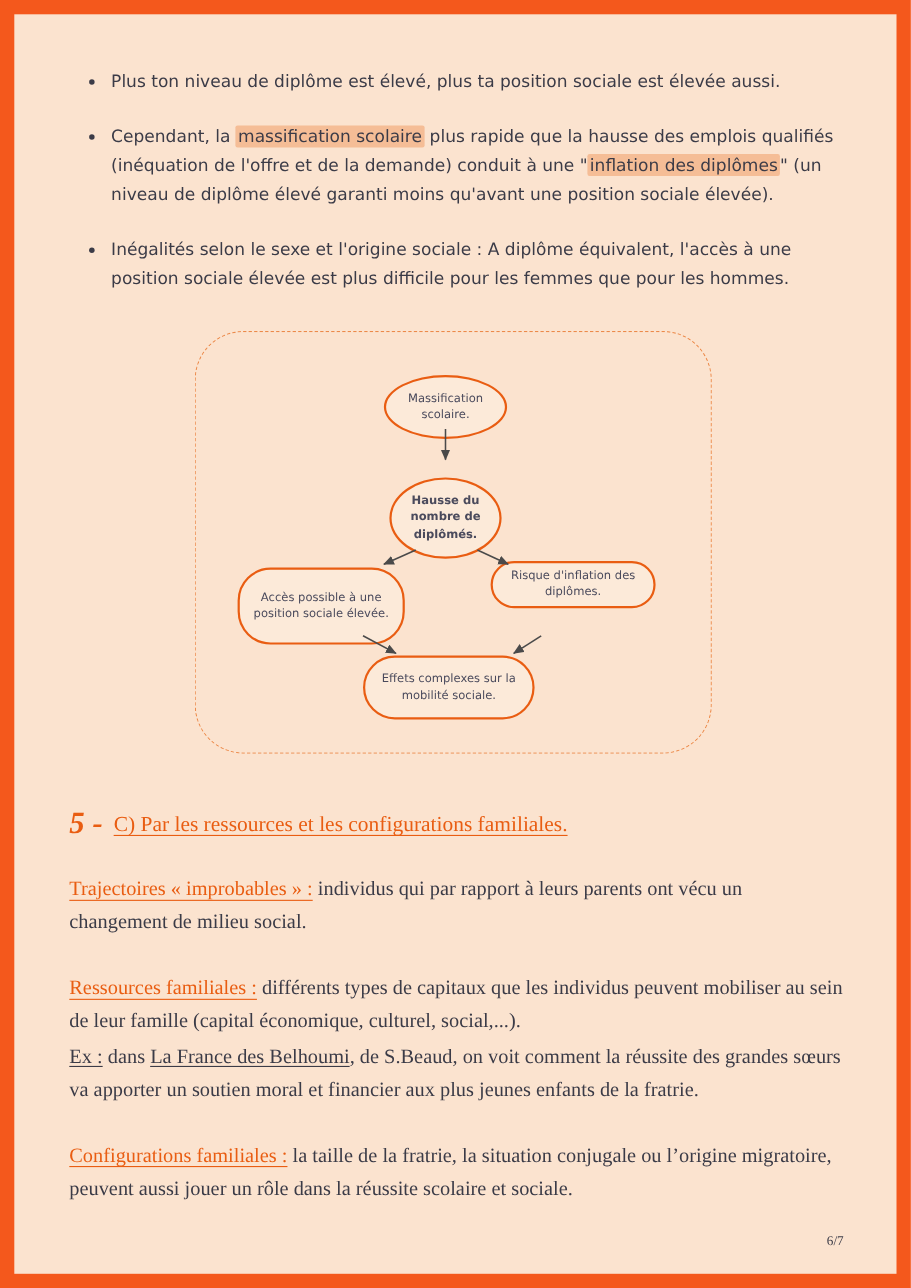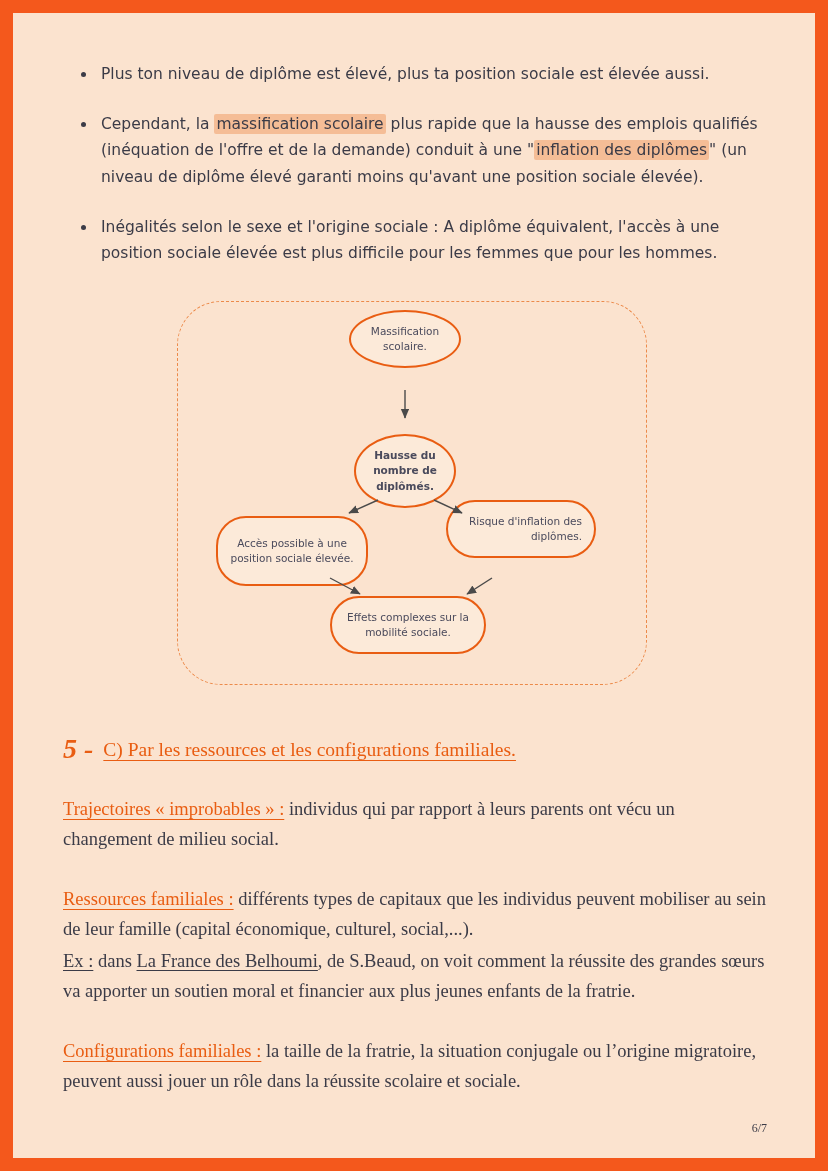--- a/index.html
+++ b/index.html
@@ -56,24 +56,24 @@
     font-size: 10.5px;
     line-height: 1.45;
     display: flex;
     align-items: center;
     justify-content: center;
     text-align: center;
     padding: 4px 12px;
   }
   .ellipse { border-radius: 50%; }
   .stadium { border-radius: 30px; }
-  .n1 { left: 171px; top: 8px;  width: 112px; height: 58px; }
+  .n1 { left: 171px; top: 39px;  width: 112px; height: 58px; }
   .n2 { left: 176px; top: 132px; width: 102px; height: 74px; font-weight: bold; }
   .n3 { left: 38px;  top: 214px; width: 152px; height: 70px; }
-  .n4 { left: 268px; top: 198px; width: 150px; height: 58px; text-align: right; }
+  .n4 { left: 268px; top: 208px; width: 150px; height: 43px; }
   .n5 { left: 152px; top: 294px; width: 156px; height: 58px; }
   .arrows { position: absolute; left: 0; top: 0; pointer-events: none; }
 
   
   .section-heading { margin: 48px 0 0 12px; }
   .sec-num {
     font-family: "Liberation Serif", serif;
     font-weight: bold;
     font-style: italic;
     font-size: 28px;

